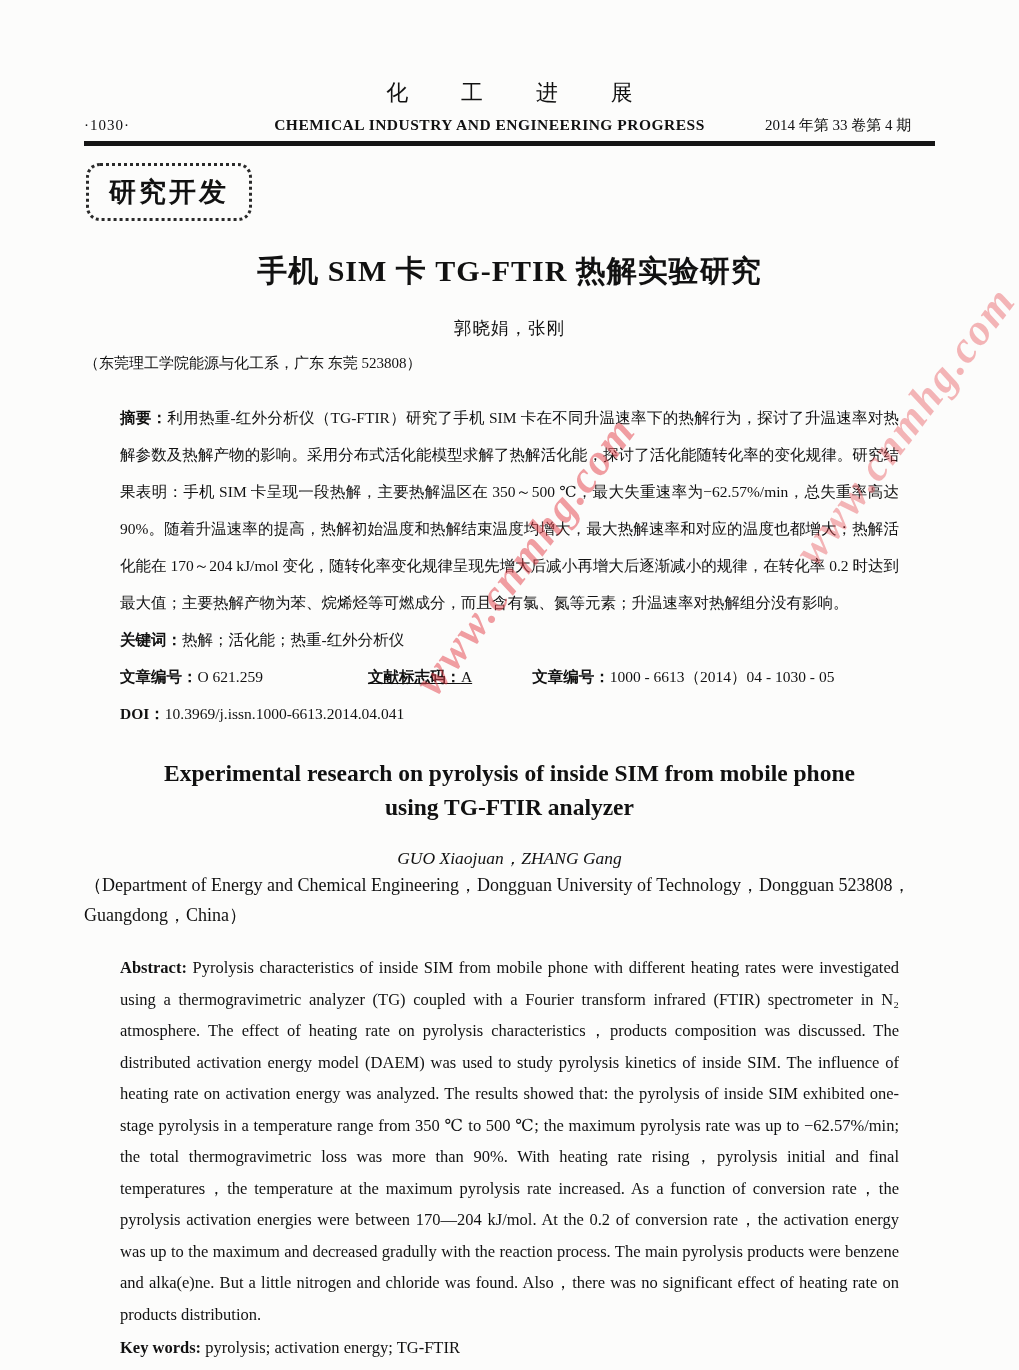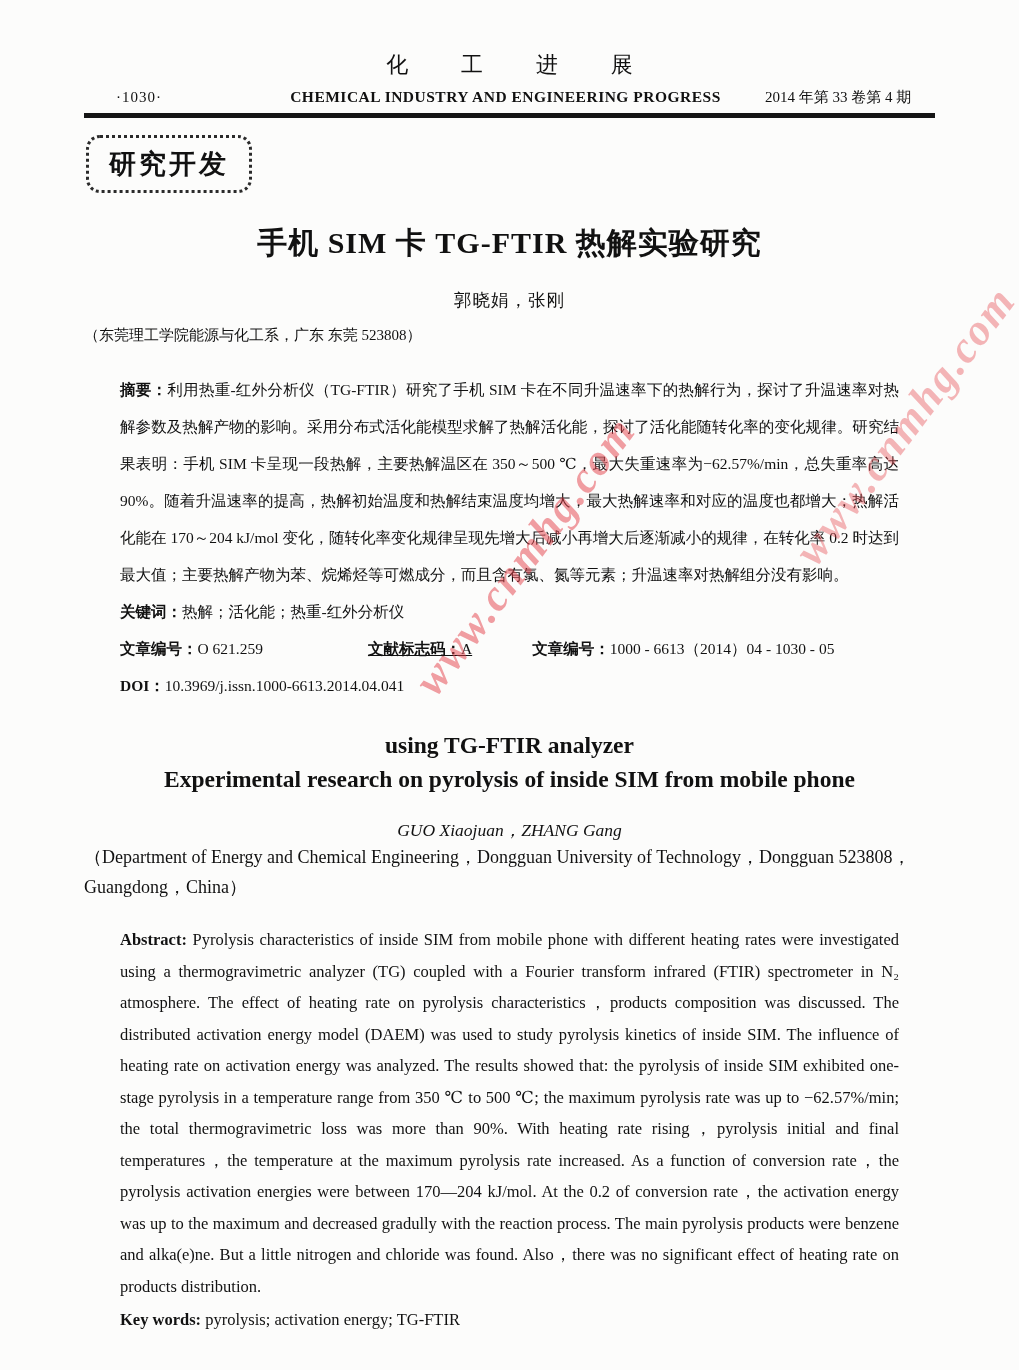--- a/index.html
+++ b/index.html
@@ -7,36 +7,36 @@
   body {
     width: 1019px; height: 1370px;
     font-family: "Liberation Serif", "DejaVu Serif", serif;
     color: #111;
     position: relative;
     overflow: hidden;
   }
   .page {
     position: absolute; inset: 0;
     background: #fcfcfb;
-    padding: 50px 84px 0 84px;
+    padding: 78px 84px 0 84px;
   }
   
   .journal-cn {
     text-align: center;
     font-size: 22px;
     letter-spacing: 2.4em;
     text-indent: 2.4em;
     font-weight: 500;
   }
   .header-row {
     margin-top: 8px;
     display: flex; align-items: baseline; justify-content: space-between;
     font-size: 15px;
   }
-  .page-num { width: 130px; font-size: 15px; letter-spacing: 1px; margin-left: 32px; }
+  .page-num { width: 130px; font-size: 15px; letter-spacing: 1px; }
   .journal-en { flex: 1; text-align: center; font-weight: 600; font-size: 15.5px; letter-spacing: 0.5px; }
   .issue { width: 170px; font-size: 15px; }
   .header-rule { margin-top: 6px; height: 5px; background: #151515; }
   
   .badge {
     display: inline-block;
     margin: 17px 0 0 2px;
     padding: 8px 20px;
     border: 3.5px dotted #2a2a2a;
     border-radius: 14px;
@@ -148,22 +148,22 @@
     <span class="g1"><b>文章编号：</b><span>O 621.259</span></span>
     <span class="g2"><b>文献标志码：</b><span>A</span></span>
     <span class="g3"><b>文章编号：</b><span>1000 - 6613（2014）04 - 1030 - 05</span></span>
   </div>
   <div class="meta-row" style="margin:0 36px">
     <span><b>DOI：</b><span>10.3969/j.issn.1000-6613.2014.04.041</span></span>
   </div>
 
   
   <div class="title-en">
+    <div>Experimental research on pyrolysis of inside SIM from mobile phone</div>
     <div>using TG-FTIR analyzer</div>
-    <div>Experimental research on pyrolysis of inside SIM from mobile phone</div>
   </div>
   <div class="authors-en">GUO Xiaojuan，ZHANG Gang</div>
   <div class="affil-en">
     <div>（Department of Energy and Chemical Engineering，Dongguan University of Technology，Dongguan 523808，</div>
     <div>Guangdong，China）</div>
   </div>
 
   
   <div class="en-abstract">
     <b>Abstract:</b><span>  Pyrolysis characteristics of inside SIM from mobile phone with different heating rates were investigated using a thermogravimetric analyzer (TG) coupled with a Fourier transform infrared (FTIR) spectrometer in N₂ atmosphere. The effect of heating rate on pyrolysis characteristics，products composition was discussed. The distributed activation energy model (DAEM) was used to study pyrolysis kinetics of inside SIM. The influence of heating rate on activation energy was analyzed. The results showed that: the pyrolysis of inside SIM exhibited one-stage pyrolysis in a temperature range from 350 ℃ to 500 ℃; the maximum pyrolysis rate was up to −62.57%/min; the total thermogravimetric loss was more than 90%. With heating rate rising，pyrolysis initial and final temperatures，the temperature at the maximum pyrolysis rate increased. As a function of conversion rate，the pyrolysis activation energies were between 170—204 kJ/mol. At the 0.2 of conversion rate，the activation energy was up to the maximum and decreased gradully with the reaction process. The main pyrolysis products were benzene and alka(e)ne. But a little nitrogen and chloride was found. Also，there was no significant effect of heating rate on products distribution.</span>

